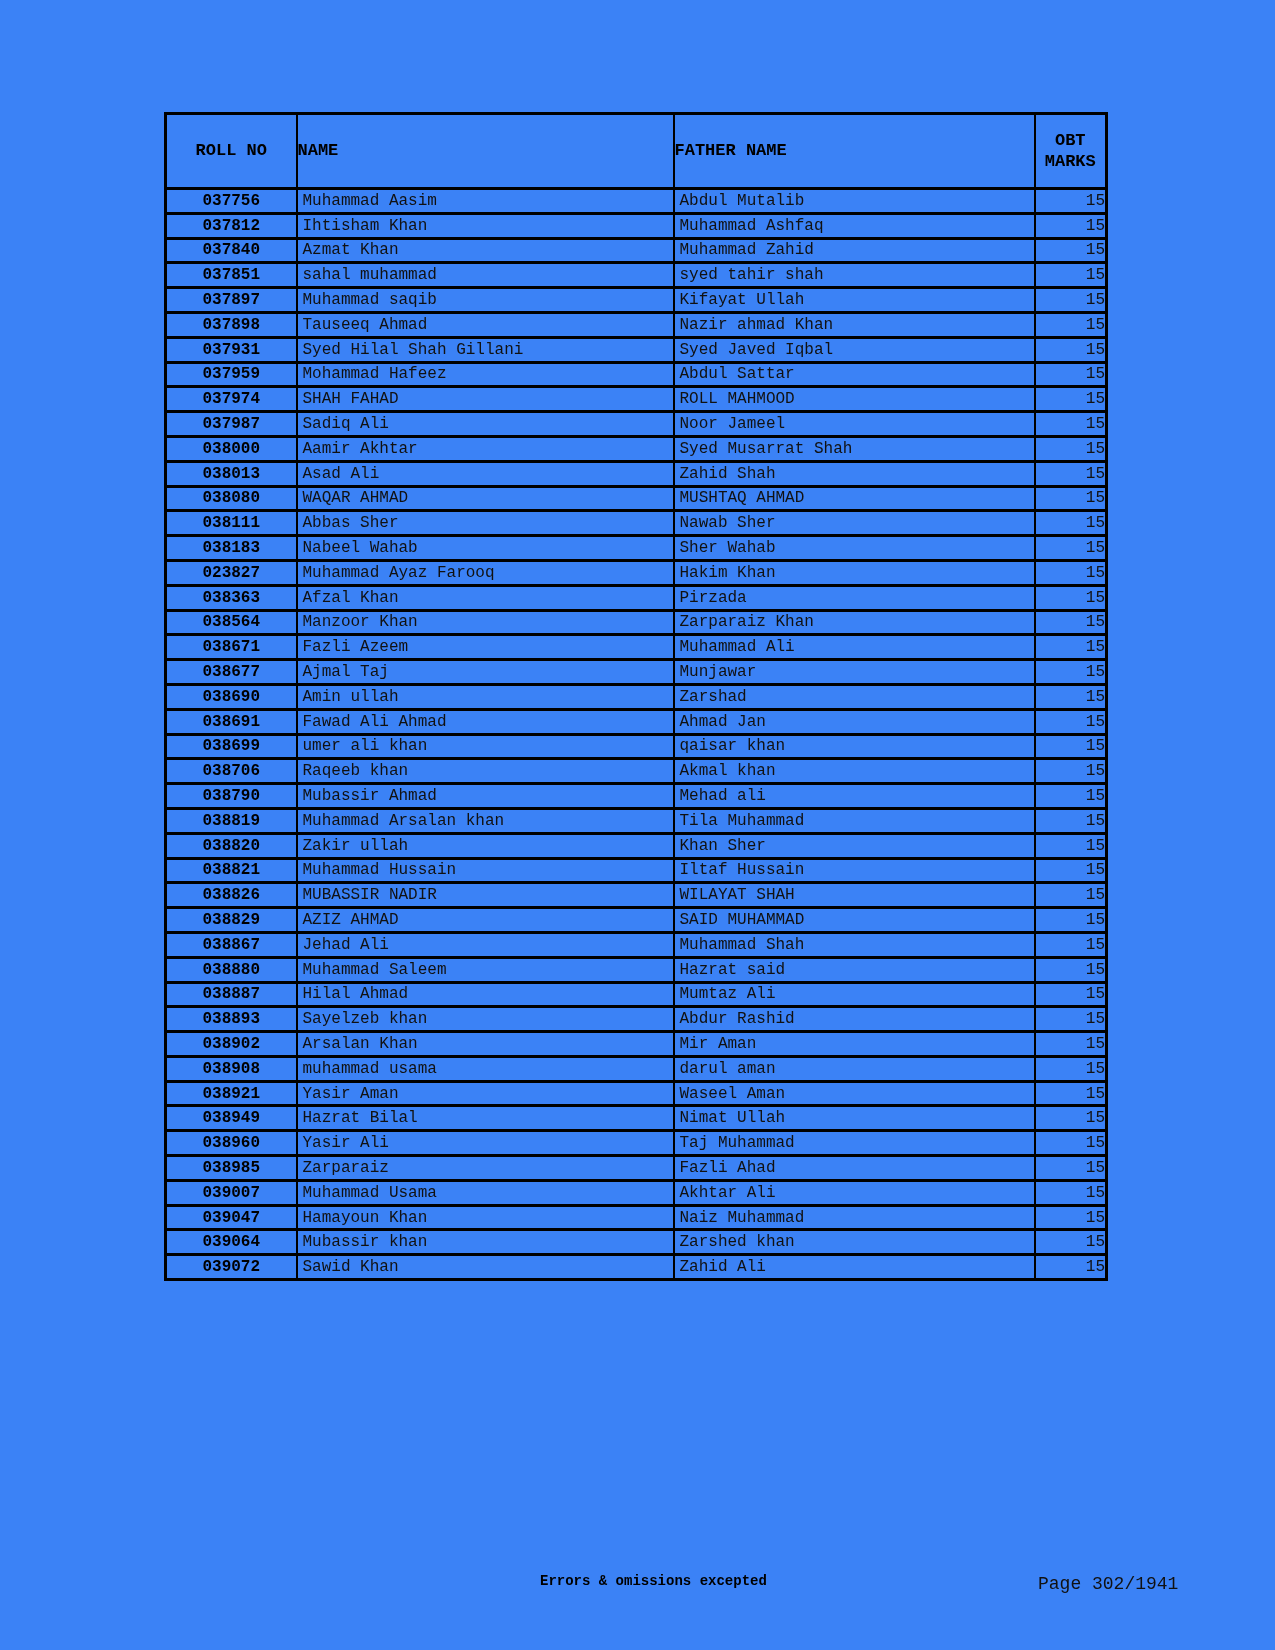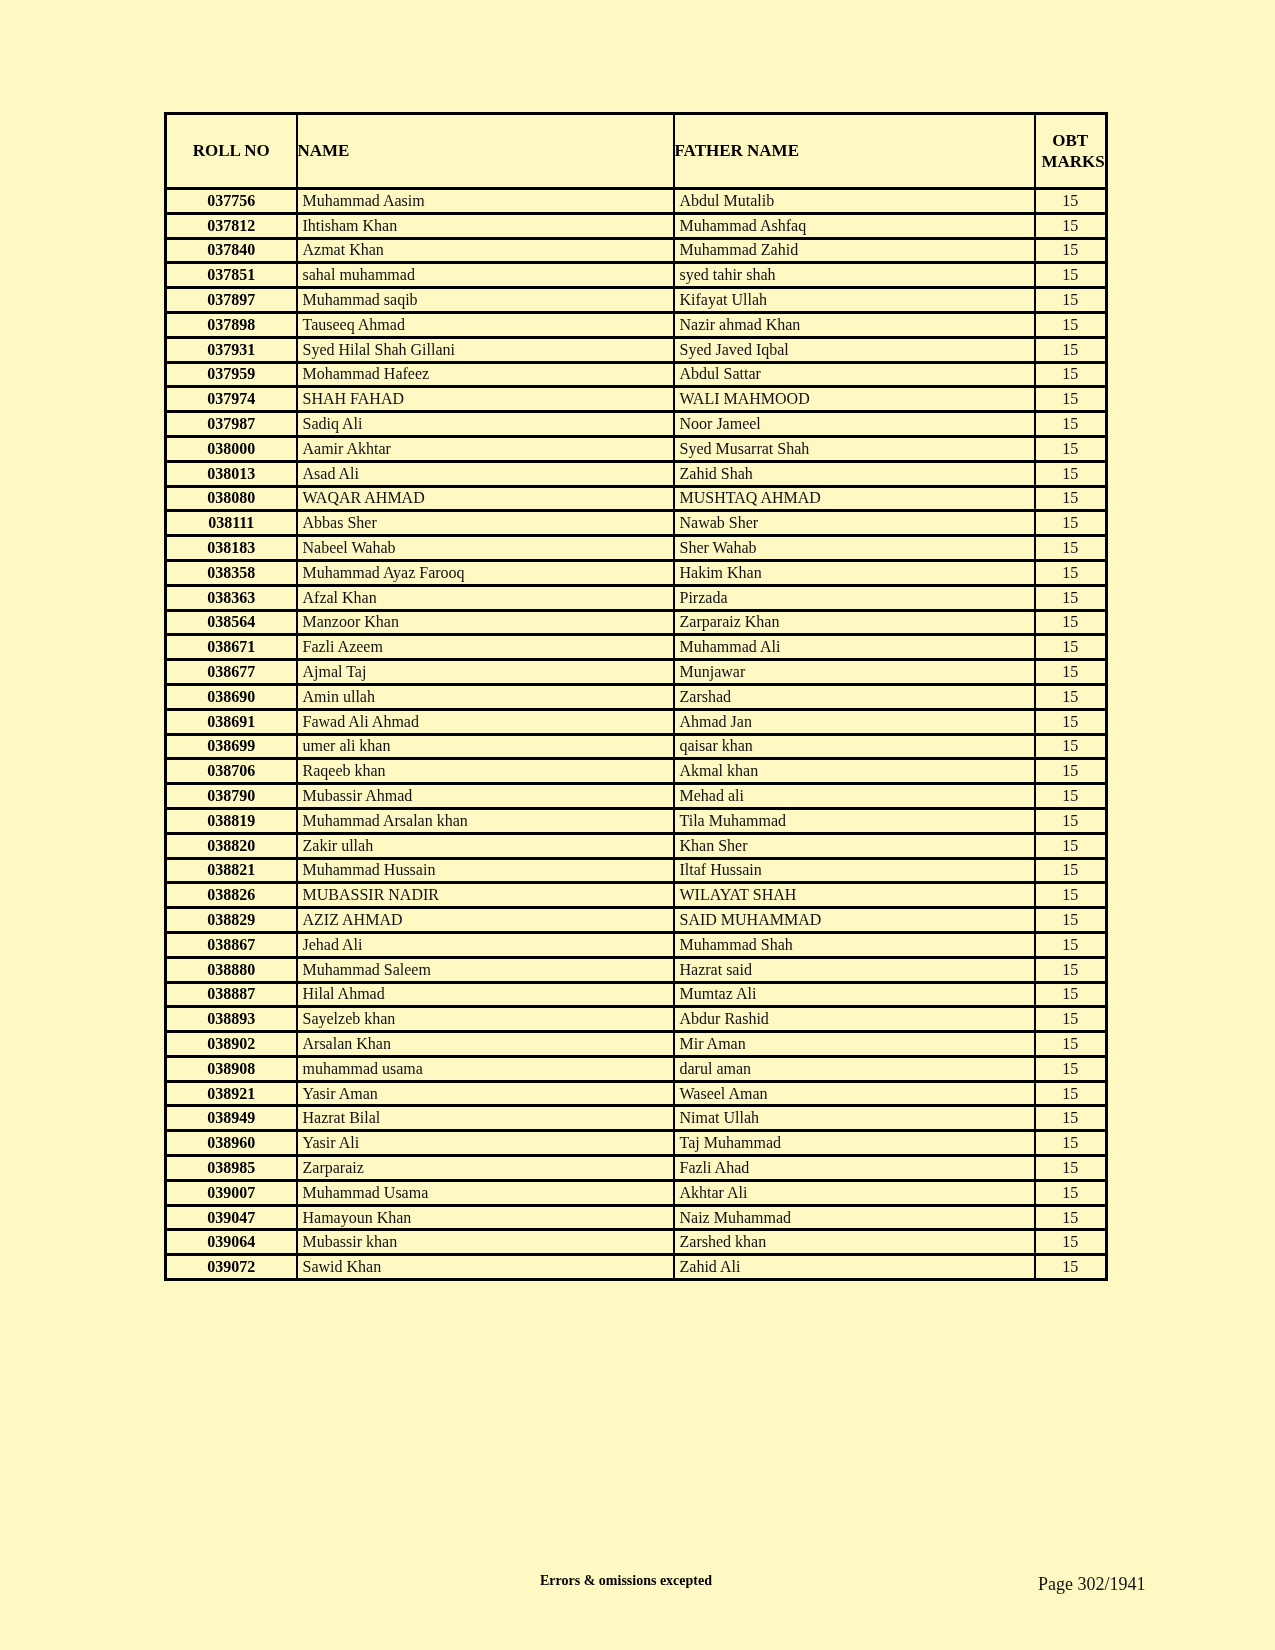--- a/index.html
+++ b/index.html
@@ -4,22 +4,22 @@
 <style>
   html, body {
     margin: 0;
     padding: 0;
     background: #ffffff;
   }
   .page {
     position: relative;
     width: 1275px;
     height: 1650px;
-    background: #fef9c3;
-    font-family: Liberation Serif, serif;
+    background: #3b82f6;
+    font-family: Liberation Mono, monospace;
     color: #000000;
     overflow: hidden;
   }
   table.results-table {
     position: absolute;
     left: 164px;
     top: 112px;
     width: 941px;
     border-collapse: collapse;
     table-layout: fixed;
@@ -54,21 +54,21 @@
     text-align: center;
     font-weight: bold;
     color: #000000;
   }
   td.cell-name, td.cell-father {
     text-align: left;
     padding-left: 5px;
     color: #111111;
   }
   td.cell-marks {
-    text-align: center;
+    text-align: right;
     color: #111111;
   }
   .footer-note {
     position: absolute;
     left: 540px;
     top: 1573px;
     font-size: 14px;
     font-weight: bold;
     color: #000000;
   }
@@ -146,21 +146,21 @@
         </tr>
         <tr>
           <td class="cell-roll">037959</td>
           <td class="cell-name">Mohammad Hafeez</td>
           <td class="cell-father">Abdul Sattar</td>
           <td class="cell-marks">15</td>
         </tr>
         <tr>
           <td class="cell-roll">037974</td>
           <td class="cell-name">SHAH FAHAD</td>
-          <td class="cell-father">WALI MAHMOOD</td>
+          <td class="cell-father">ROLL MAHMOOD</td>
           <td class="cell-marks">15</td>
         </tr>
         <tr>
           <td class="cell-roll">037987</td>
           <td class="cell-name">Sadiq Ali</td>
           <td class="cell-father">Noor Jameel</td>
           <td class="cell-marks">15</td>
         </tr>
         <tr>
           <td class="cell-roll">038000</td>
@@ -186,21 +186,21 @@
           <td class="cell-father">Nawab Sher</td>
           <td class="cell-marks">15</td>
         </tr>
         <tr>
           <td class="cell-roll">038183</td>
           <td class="cell-name">Nabeel Wahab</td>
           <td class="cell-father">Sher Wahab</td>
           <td class="cell-marks">15</td>
         </tr>
         <tr>
-          <td class="cell-roll">038358</td>
+          <td class="cell-roll">023827</td>
           <td class="cell-name">Muhammad Ayaz Farooq</td>
           <td class="cell-father">Hakim Khan</td>
           <td class="cell-marks">15</td>
         </tr>
         <tr>
           <td class="cell-roll">038363</td>
           <td class="cell-name">Afzal Khan</td>
           <td class="cell-father">Pirzada</td>
           <td class="cell-marks">15</td>
         </tr>

